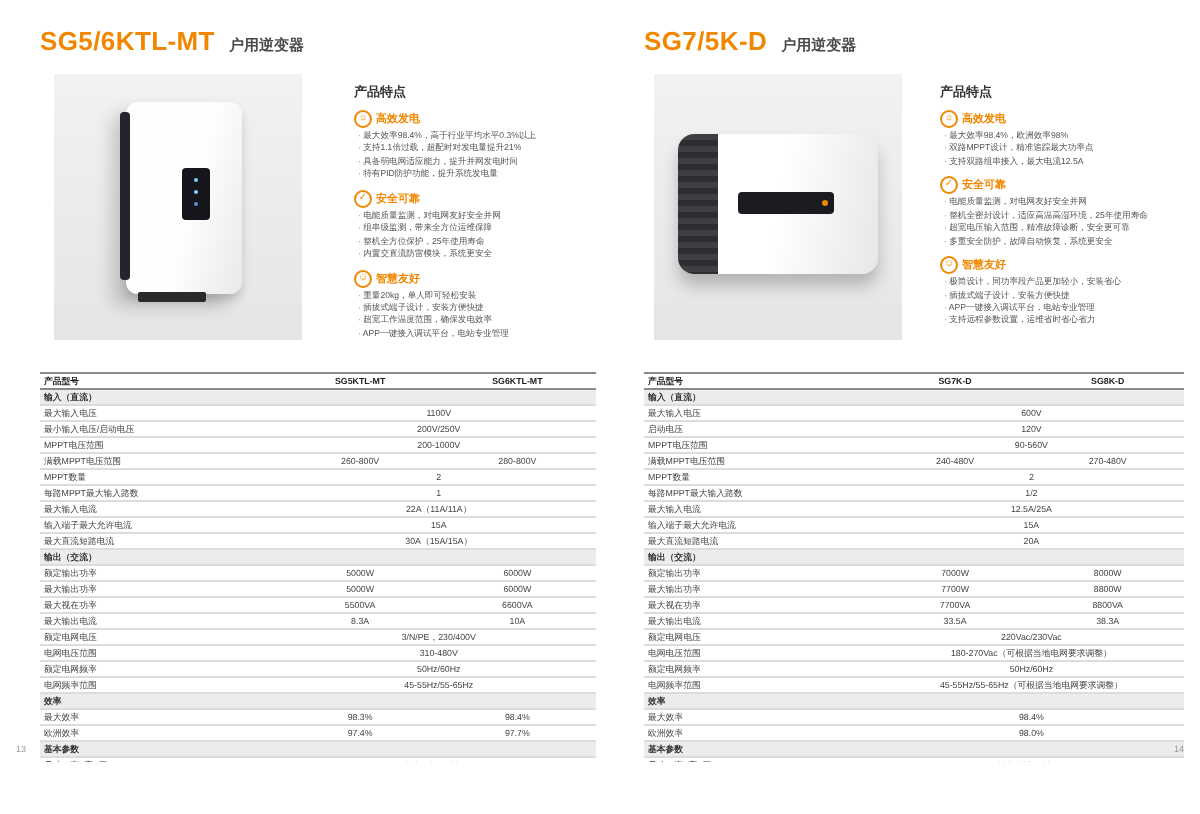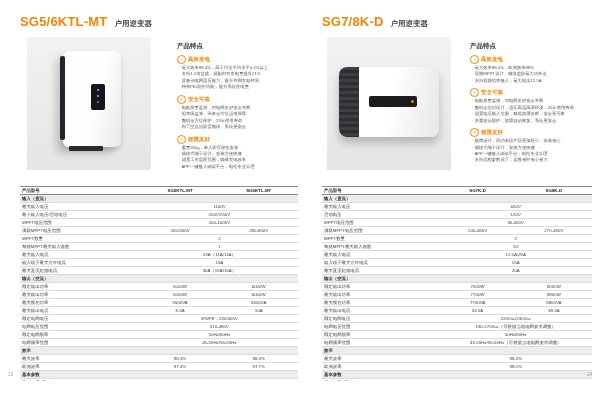--- a/index.html
+++ b/index.html
@@ -242,21 +242,21 @@
           <tr>
             <td class="lbl">工作环境温度范围</td>
             <td class="v" colspan="2">-25～60℃（＞45℃降额）</td>
           </tr>
         </tbody>
     </table>
   </section>
 
   <section class="col col-right">
     <div class="title-row">
-      <span class="title">SG7/8K-D</span><span class="subtitle">户用逆变器</span>
+      <span class="title">SG7/5K-D</span><span class="subtitle">户用逆变器</span>
     </div>
     <div class="photo">
       <div class="inv-landscape">
         <span class="inv-side"></span>
         <span class="inv-band"></span>
       </div>
     </div>
     <aside class="features">
       <h3>产品特点</h3>
       <div>

